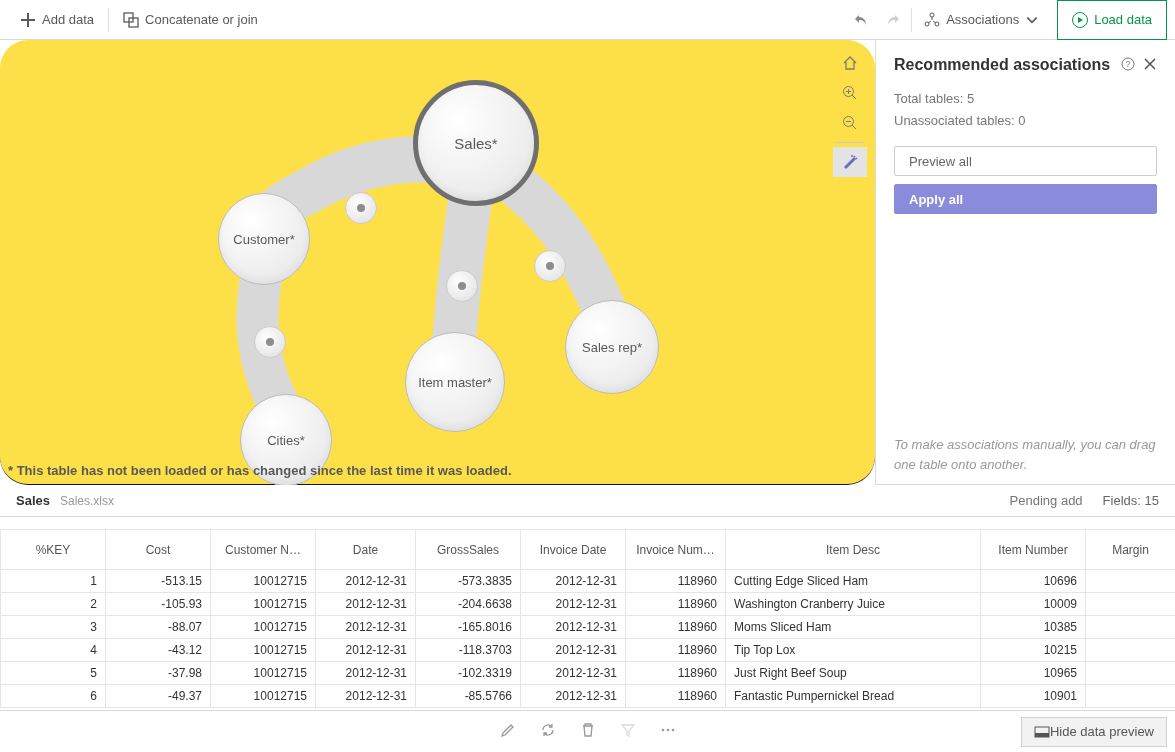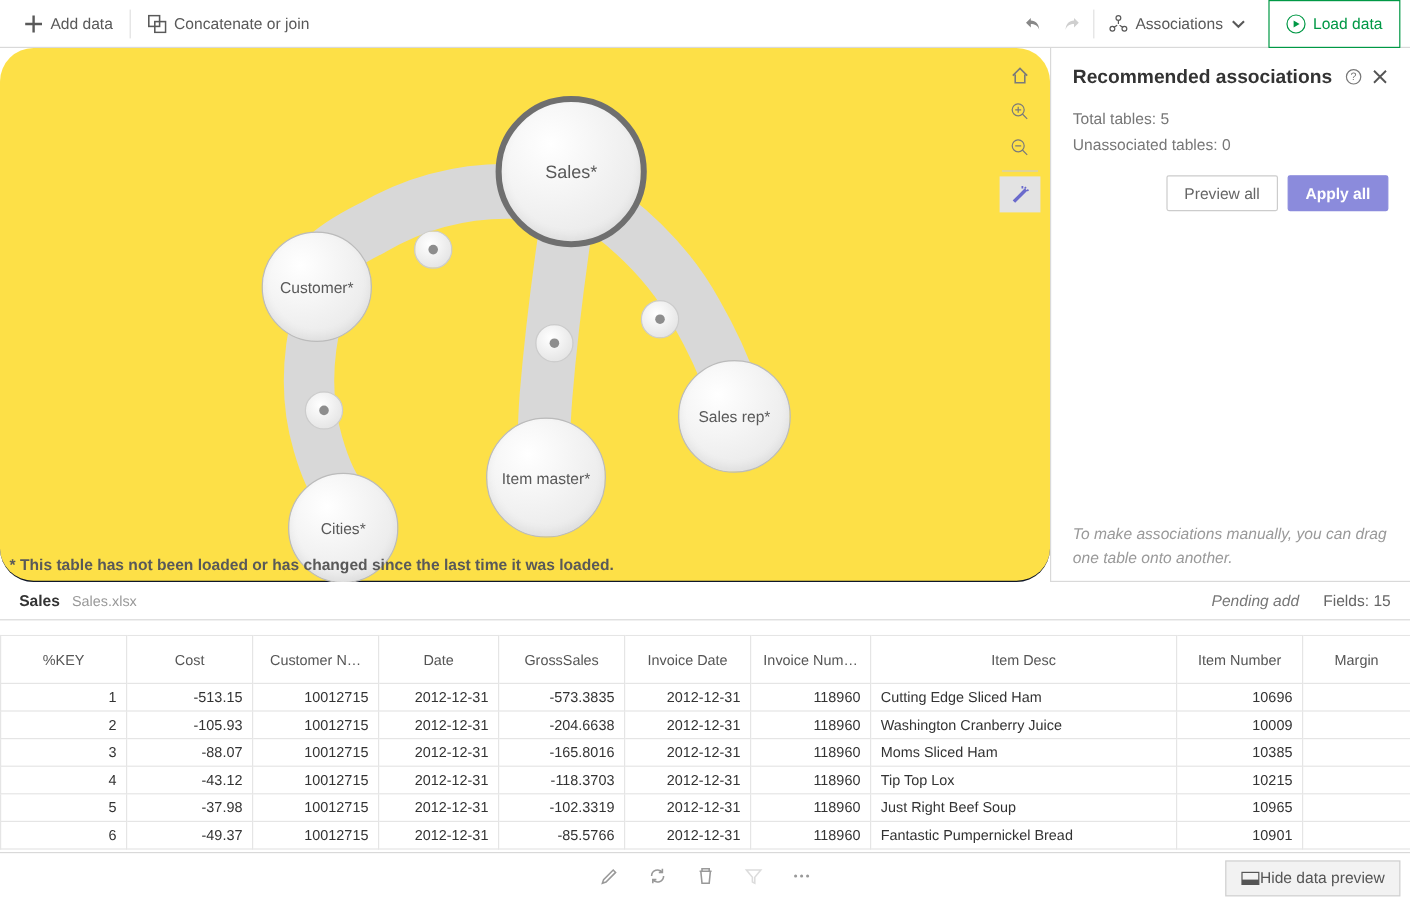--- a/index.html
+++ b/index.html
@@ -33,30 +33,30 @@
   .tool-strip hr { border: none; border-top: 1px solid #ccc; margin: 4px 2px; }
 
   
   .right-panel { width: 300px; background: #fff; border-left: 1px solid #d9d9d9; border-bottom: 1px solid #d9d9d9; display: flex; flex-direction: column; padding: 16px 18px 10px 18px; }
   .rp-head { display: flex; align-items: center; }
   .rp-title { font-size: 16px; font-weight: 600; color: #333; flex: 1; }
   .rp-icons { display: flex; gap: 8px; color: #666; }
   .rp-icons span { cursor: pointer; }
   .rp-stats { margin-top: 14px; color: #777; line-height: 1.7; }
   .rp-stats .strong { color: #595959; font-weight: 600; }
-  .rp-buttons { display: flex; gap: 8px; margin-top: 14px; justify-content: flex-end; }
+  .rp-buttons { display: flex; gap: 8px; margin-top: 14px; justify-content: flex-end; flex-direction: column; }
   .btn { height: 30px; padding: 0 14px; border: 1px solid #ccc; background: #fff; color: #666; display: flex; align-items: center; cursor: pointer; border-radius: 2px; }
   .btn.primary { background: #8b8bdc; border-color: #8b8bdc; color: #fff; font-weight: 600; }
   .rp-hint { margin-top: auto; color: #999; font-style: italic; line-height: 1.5; }
 
   
   .dp-head { position: absolute; top: 485px; left: 0; right: 0; height: 32px; border-bottom: 1px solid #d9d9d9; display: flex; align-items: center; padding: 0 16px; background: #fff; }
   .dp-title { font-weight: 600; color: #333; }
   .dp-file { margin-left: 10px; color: #999; font-size: 12px; }
-  .dp-status { margin-left: auto; color: #777; font-style: italic; }
+  .dp-status { margin-left: auto; color: #777; }
   .dp-fields { margin-left: 20px; color: #666; }
 
   
   .table-wrap { position: absolute; top: 529px; left: 0; right: 0; bottom: 42px; overflow: hidden; background: #fff; }
   table { border-collapse: collapse; width: 100%; table-layout: fixed; }
   th, td { border: 1px solid #e5e5e5; height: 23px; padding: 0 8px; font-size: 12px; white-space: nowrap; overflow: hidden; text-overflow: ellipsis; }
   th { text-align: center; color: #555; background: #fff; font-weight: 400; height: 40px; }
   td.num { text-align: right; }
 
   
@@ -137,21 +137,21 @@
 
     <div class="bubble main" style="left:413px; top:40px; width:126px; height:126px">
         <span>Sales*</span>
       </div>
     <div class="bubble" style="left:218px; top:153px; width:92px; height:92px">
         <span>Customer*</span>
       </div>
     <div class="bubble" style="left:240px; top:354px; width:92px; height:92px">
         <span>Cities*</span>
       </div>
-    <div class="bubble" style="left:405px; top:308px; width:100px; height:100px">
+    <div class="bubble" style="left:405px; top:292px; width:100px; height:100px">
         <span>Item master*</span>
       </div>
     <div class="bubble" style="left:565px; top:260px; width:94px; height:94px">
         <span>Sales rep*</span>
       </div>
 
     <div class="tool-strip">
       <div class="tool">
         <svg class="ic" viewBox="0 0 16 16">
             <path d="M2 8l6-6 6 6M4 7v7h8V7" fill="none" stroke="#7a7a7a" stroke-width="1.3"></path>

